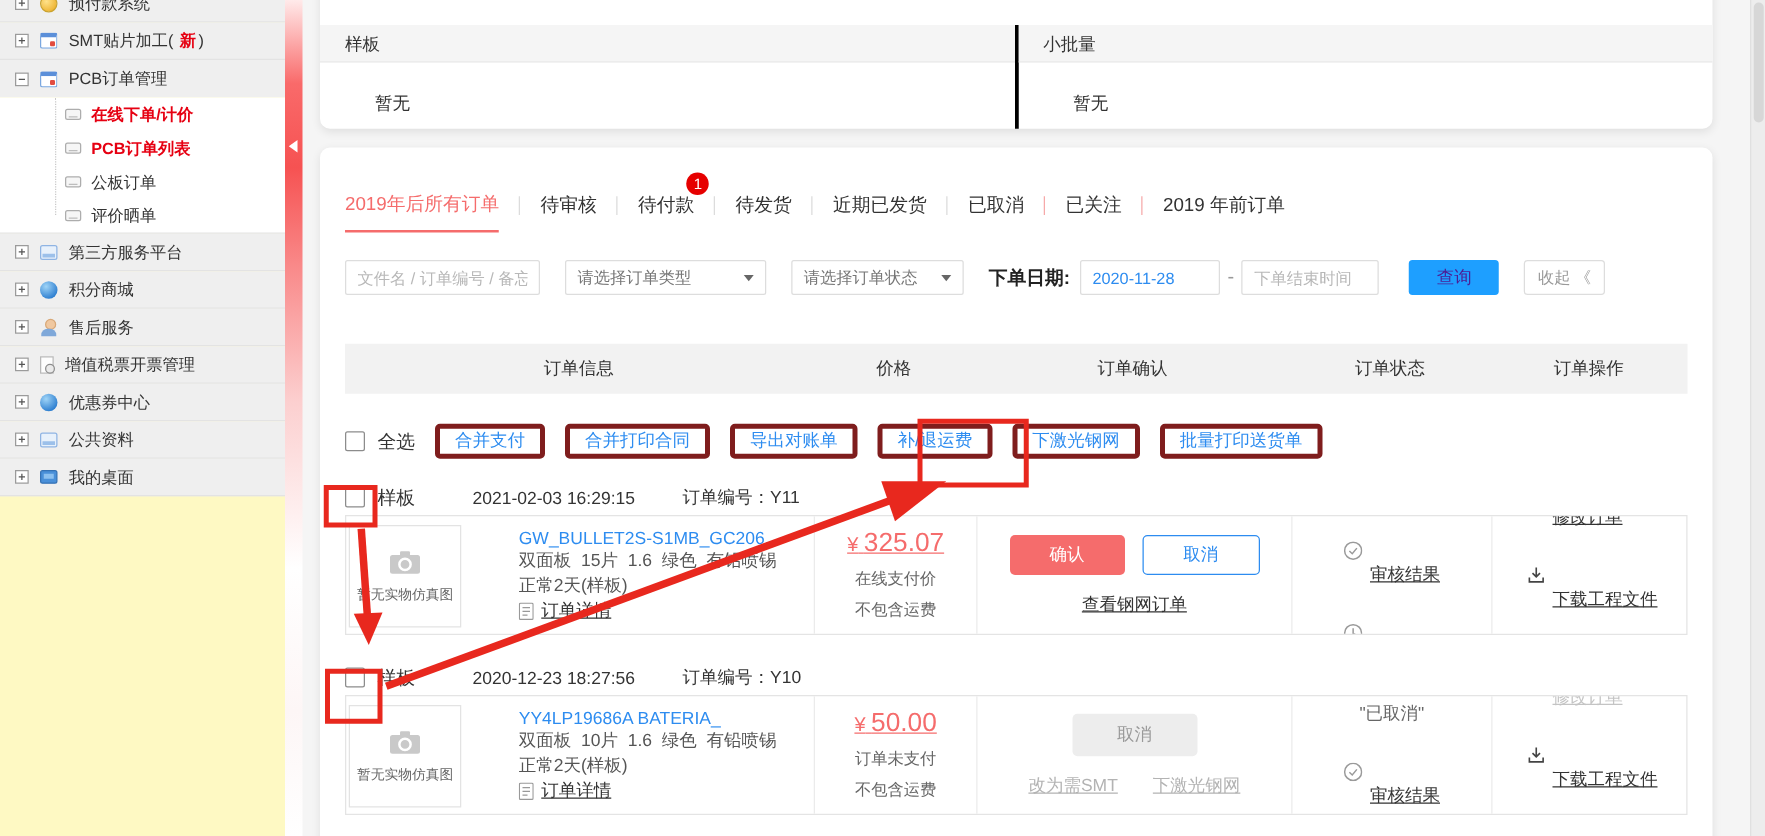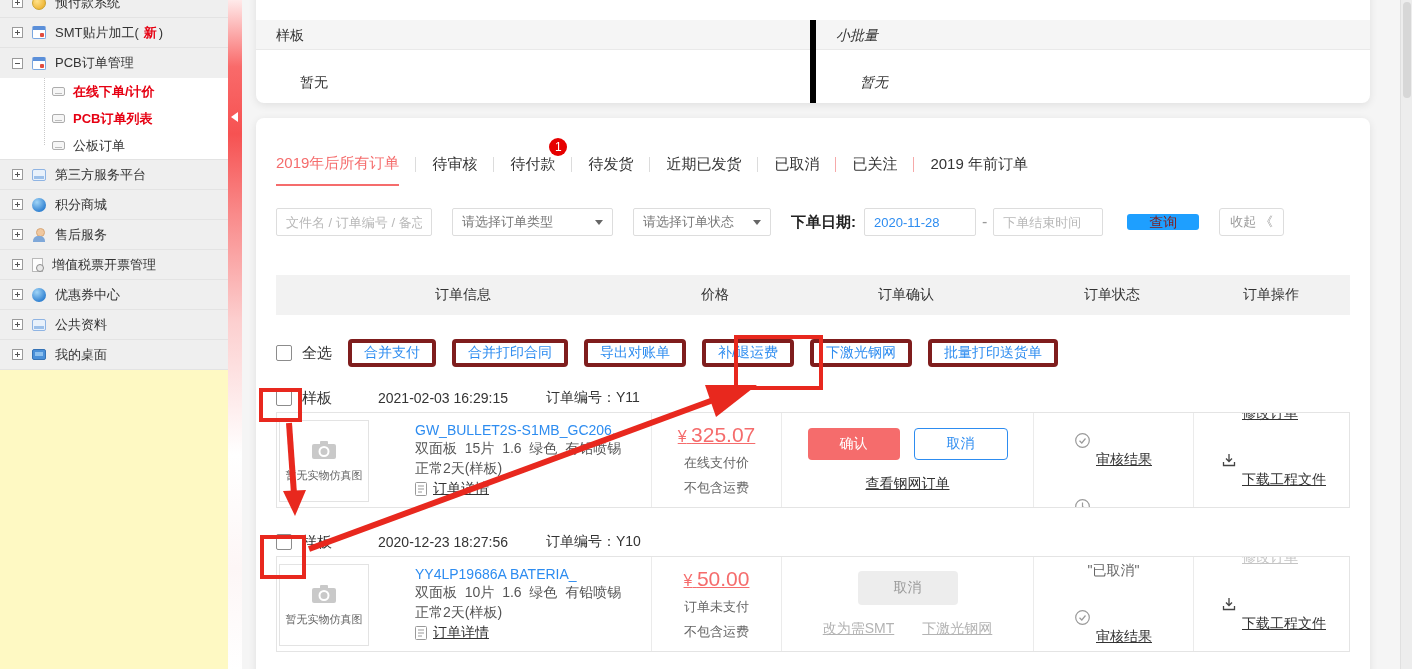--- a/index.html
+++ b/index.html
@@ -43,21 +43,21 @@
     border-top:5px solid transparent; border-bottom:5px solid transparent; border-right:7px solid #fff; }
 
   
   .scrollbar { position:absolute; right:0; top:0; width:12px; height:669px; background:#ededed; border-left:1px solid #e0e0e0; }
   .scrollbar .thumb { position:absolute; left:2px; top:2px; width:8px; height:96px; background:#d7d7d7; border-radius:5px; }
 
   
   .panel { position:absolute; background:#fff; border-radius:8px; box-shadow:0 2px 8px rgba(0,0,0,.09); }
   .panel1 { left:256px; top:-18px; width:1114px; height:121px; display:flex; padding-top:38px; }
   .summary-col { flex:1; }
-  .summary-col + .summary-col { border-left:6px solid #000000;font-style:italic; }
+  .summary-col + .summary-col { border-left:3px solid #000000; }
   .summary-head { height:30px; line-height:30px; background:#f5f5f5; border-bottom:1px solid #e9e9e9; padding:0 20px; font-size:14px; color:#333; }
   .summary-body { padding:24px 0 0 44px; font-size:14px; color:#333; }
 
   .panel2 { left:256px; top:118px; width:1114px; height:580px; padding:0 20px; }
 
   
   .tabs { display:flex; align-items:center; margin-top:36px; font-size:15px; color:#333; }
   .tab { cursor:pointer; padding-bottom:11px; position:relative; white-space:nowrap; }
   .tab.active { color:#f56c6c; border-bottom:2px solid #f56c6c; }
   .tab-sep { width:1px; height:15px; background:#dcdcdc; margin:0 16px 11px; }
@@ -68,21 +68,21 @@
   
   .filters { display:flex; align-items:center; margin-top:22px; }
   .tinput { height:28px; border:1px solid #ddd; border-radius:2px; background:#fff; font-size:13px; padding:0 9px;
             color:#333; font-family:inherit; }
   .tinput::placeholder { color:#b8b8b8; }
   .sel { height:28px; border:1px solid #ddd; border-radius:2px; background:#fff; display:flex; align-items:center;
          justify-content:space-between; padding:0 9px; font-size:13px; color:#777; cursor:pointer; }
   .caret { width:0; height:0; border-left:4px solid transparent; border-right:4px solid transparent; border-top:5px solid #666; }
   .date-label { font-size:15px; font-weight:bold; color:#222; margin:0 8px 0 20px; white-space:nowrap; }
   .dash { color:#999; margin:0 6px; }
-  .btn-primary { width:72px; height:16px; background:#1e9fff; color:#7f1d1d; font-size:14px; border:none; border-radius:3px;
+  .btn-primary { width:72px; height:28px; background:#1e9fff; color:#4c1d95; font-size:14px; border:none; border-radius:3px;
                  margin-left:24px; cursor:pointer; font-family:Liberation Serif, serif; }
   .btn-collapse { height:28px; padding:0 10px; background:#fff; border:1px solid #ddd; border-radius:3px; color:#9a9a9a;
                   font-size:13px; margin-left:20px; cursor:pointer; font-family:inherit; }
 
   
   .thead { margin-top:39px; height:40px; background:#f2f2f2; display:grid;
            grid-template-columns:374px 130px 252px 160px 158px; align-items:center; }
   .thead span { text-align:center; font-size:14px; color:#333; }
 
   
@@ -164,20 +164,24 @@
         <span>在线下单/计价</span>
       </div>
       <div class="sub-item hot">
         <span class="subicon"></span>
         <span>PCB订单列表</span>
       </div>
       <div class="sub-item">
         <span class="subicon"></span>
         <span>公板订单</span>
       </div>
+      <div class="sub-item">
+        <span class="subicon"></span>
+        <span>评价晒单</span>
+      </div>
     </div>
     <div class="nav-item">
       <span class="treebox plus"></span>
       <span class="micon scr"></span>
       <span>第三方服务平台</span>
     </div>
     <div class="nav-item">
       <span class="treebox plus"></span>
       <span class="micon glb"></span>
       <span>积分商城</span>

